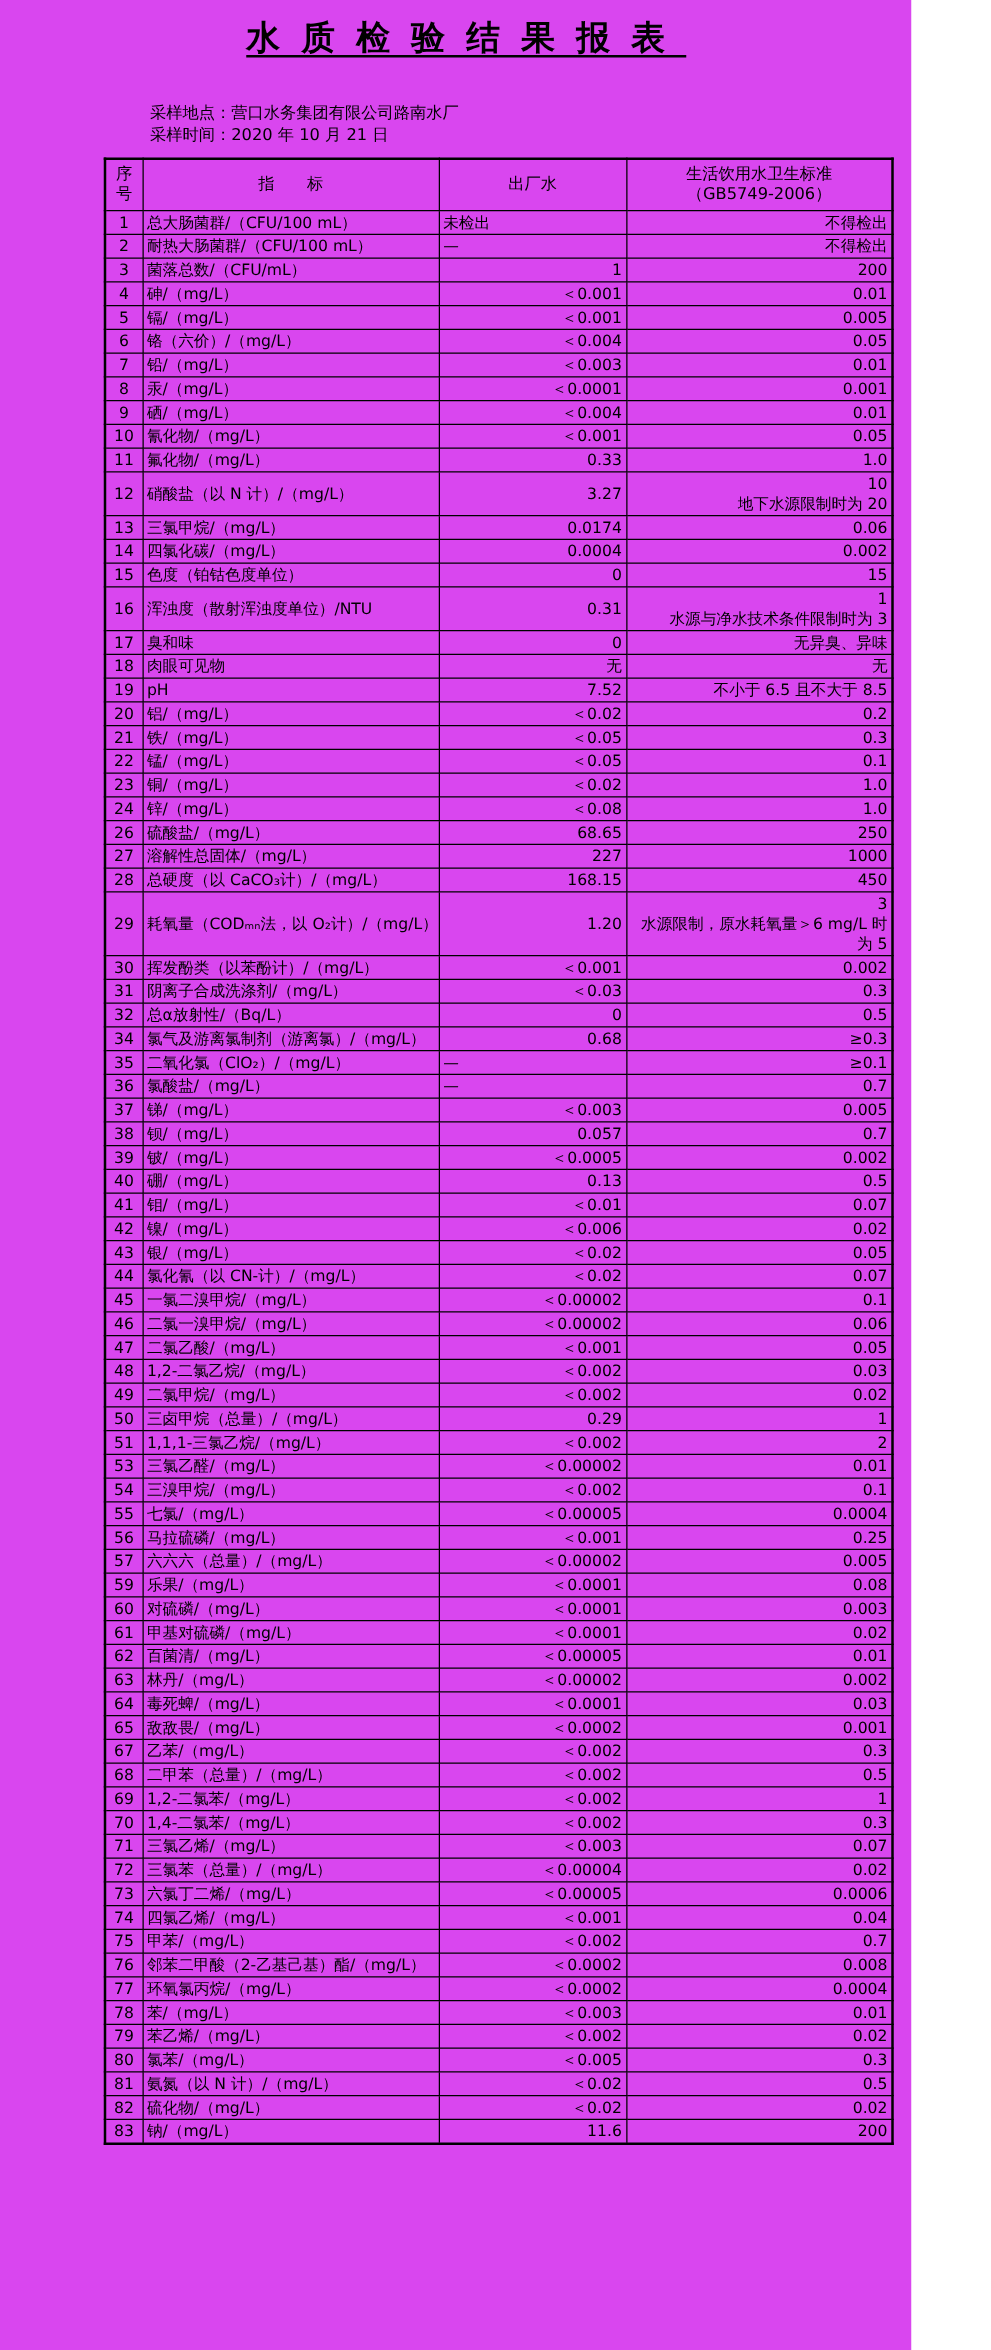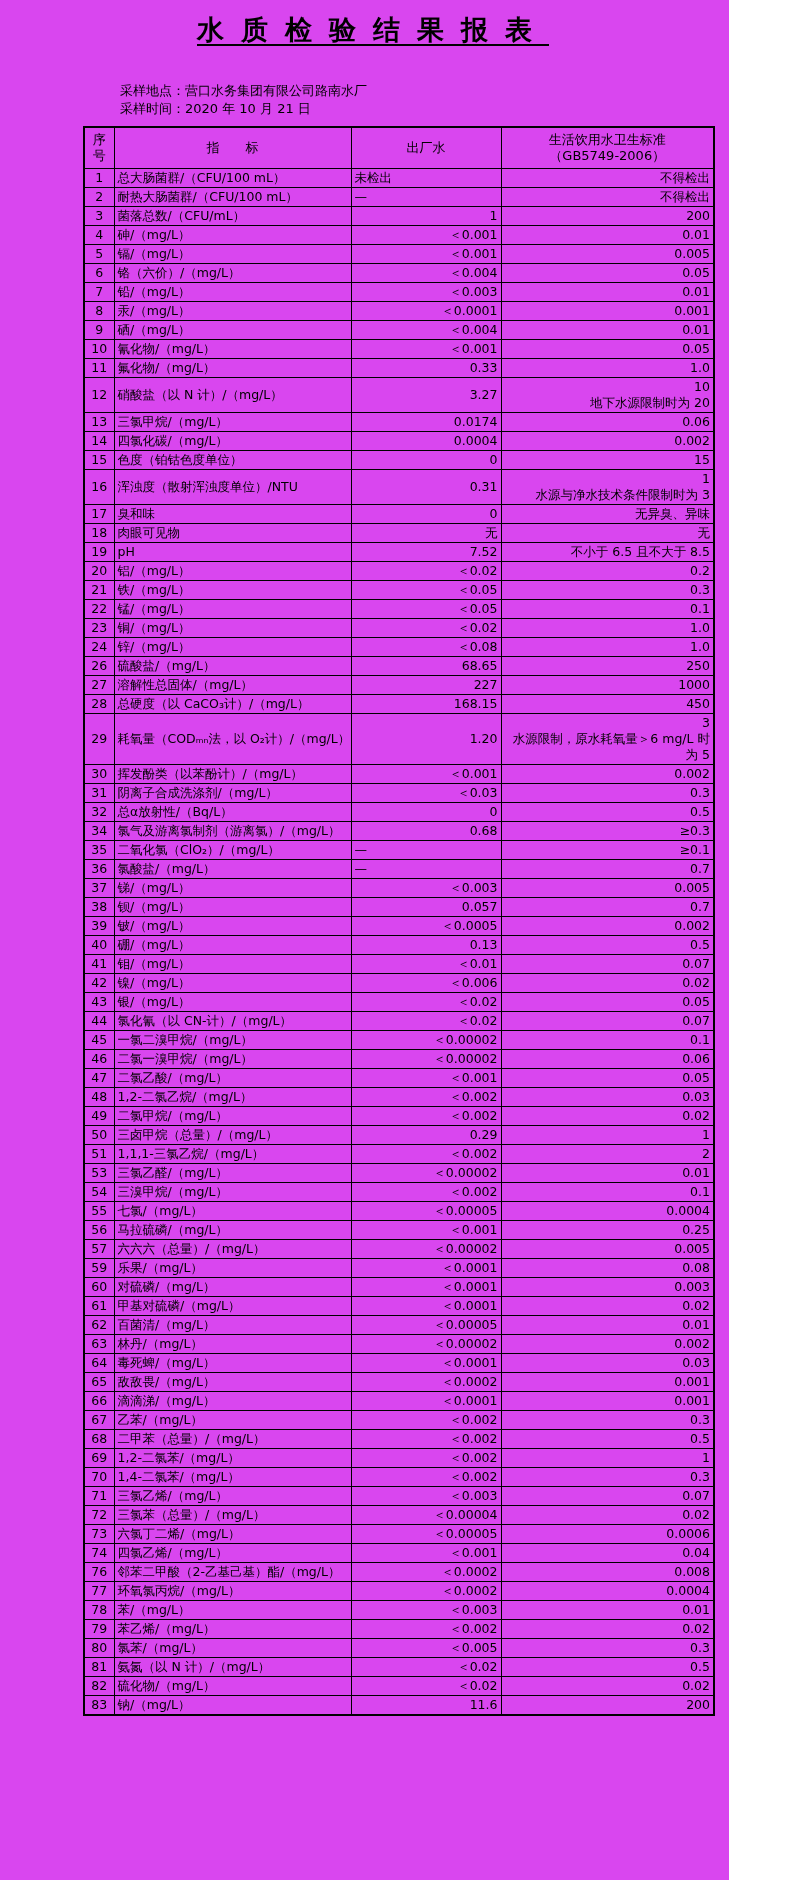--- a/index.html
+++ b/index.html
@@ -426,26 +426,20 @@
           <td class="td-res">＜0.0001</td>
           <td class="td-std">0.03</td>
         </tr>
         <tr>
           <td class="td-no">65</td>
           <td class="td-ind">敌敌畏/（mg/L）</td>
           <td class="td-res">＜0.0002</td>
           <td class="td-std">0.001</td>
         </tr>
         <tr>
-          <td class="td-no">66</td>
-          <td class="td-ind">滴滴涕/（mg/L）</td>
-          <td class="td-res">＜0.0001</td>
-          <td class="td-std">0.001</td>
-        </tr>
-        <tr>
           <td class="td-no">67</td>
           <td class="td-ind">乙苯/（mg/L）</td>
           <td class="td-res">＜0.002</td>
           <td class="td-std">0.3</td>
         </tr>
         <tr>
           <td class="td-no">68</td>
           <td class="td-ind">二甲苯（总量）/（mg/L）</td>
           <td class="td-res">＜0.002</td>
           <td class="td-std">0.5</td>
@@ -478,20 +472,26 @@
           <td class="td-no">73</td>
           <td class="td-ind">六氯丁二烯/（mg/L）</td>
           <td class="td-res">＜0.00005</td>
           <td class="td-std">0.0006</td>
         </tr>
         <tr>
           <td class="td-no">74</td>
           <td class="td-ind">四氯乙烯/（mg/L）</td>
           <td class="td-res">＜0.001</td>
           <td class="td-std">0.04</td>
+        </tr>
+        <tr>
+          <td class="td-no">75</td>
+          <td class="td-ind">甲苯/（mg/L）</td>
+          <td class="td-res">＜0.002</td>
+          <td class="td-std">0.7</td>
         </tr>
         <tr>
           <td class="td-no">76</td>
           <td class="td-ind">邻苯二甲酸（2-乙基己基）酯/（mg/L）</td>
           <td class="td-res">＜0.0002</td>
           <td class="td-std">0.008</td>
         </tr>
         <tr>
           <td class="td-no">77</td>
           <td class="td-ind">环氧氯丙烷/（mg/L）</td>

